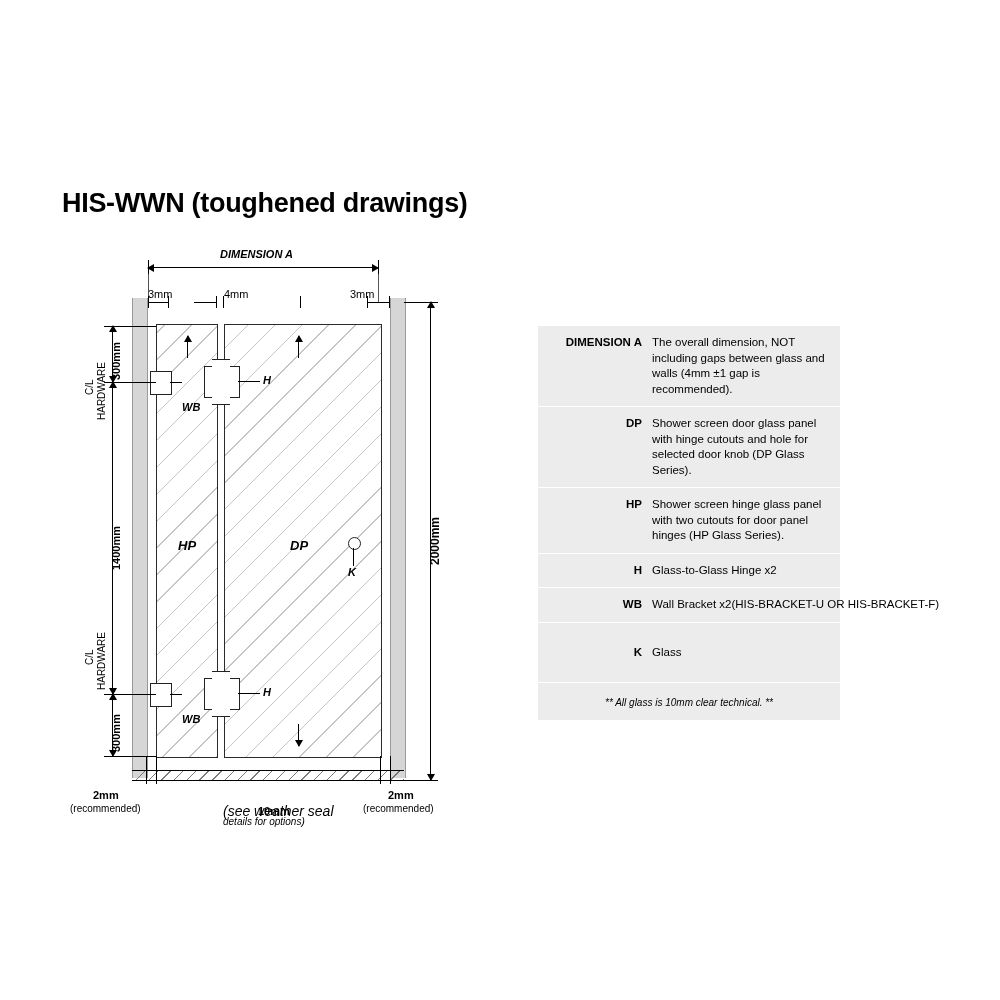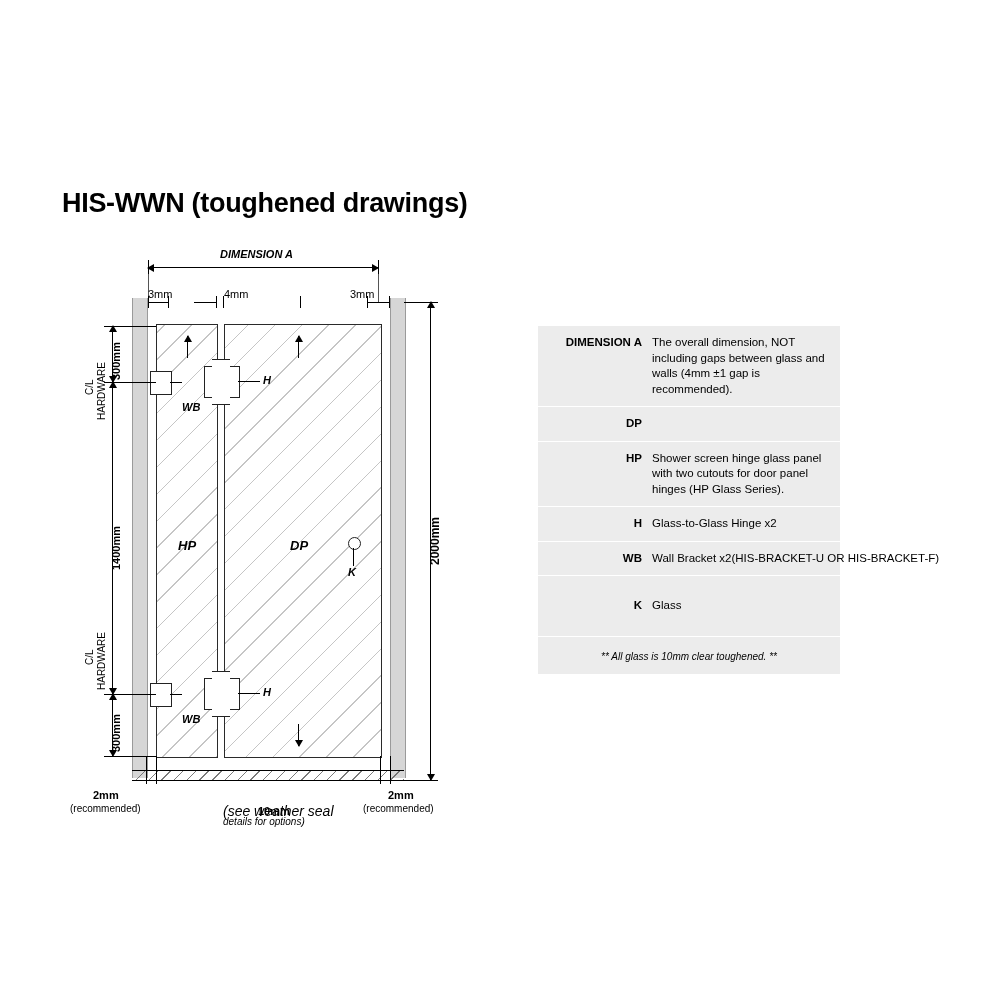--- a/index.html
+++ b/index.html
@@ -295,32 +295,33 @@
 </div>
 
 <div id="legend">
 
   <div class="legend-row">
     <div class="legend-key">DIMENSION A</div>
     <div class="legend-desc">The overall dimension, NOT including gaps between glass and walls (4mm ±1 gap is recommended).</div>
   </div>
   <div class="legend-row">
     <div class="legend-key">DP</div>
+    <div class="legend-desc">Shower screen door glass panel with hinge cutouts and hole for selected door knob (DP Glass Series).</div>
   </div>
   <div class="legend-row">
     <div class="legend-key">HP</div>
     <div class="legend-desc">Shower screen hinge glass panel with two cutouts for door panel hinges (HP Glass Series).</div>
   </div>
   <div class="legend-row">
     <div class="legend-key">H</div>
     <div class="legend-desc">Glass-to-Glass Hinge x2</div>
   </div>
   <div class="legend-row wide">
     <div class="legend-key">WB</div>
     <div class="legend-desc">Wall Bracket x2(HIS-BRACKET-U OR HIS-BRACKET-F)</div>
   </div>
   <div class="legend-row" style="padding-top:22px; padding-bottom:22px;">
     <div class="legend-key">K</div>
     <div class="legend-desc">Glass</div>
   </div>
 
-  <div id="legend-note">** All glass is 10mm clear toughened. **</div>
+  <div id="legend-note">** All glass is 10mm clear technical. **</div>
 </div>
 
 </body></html>

